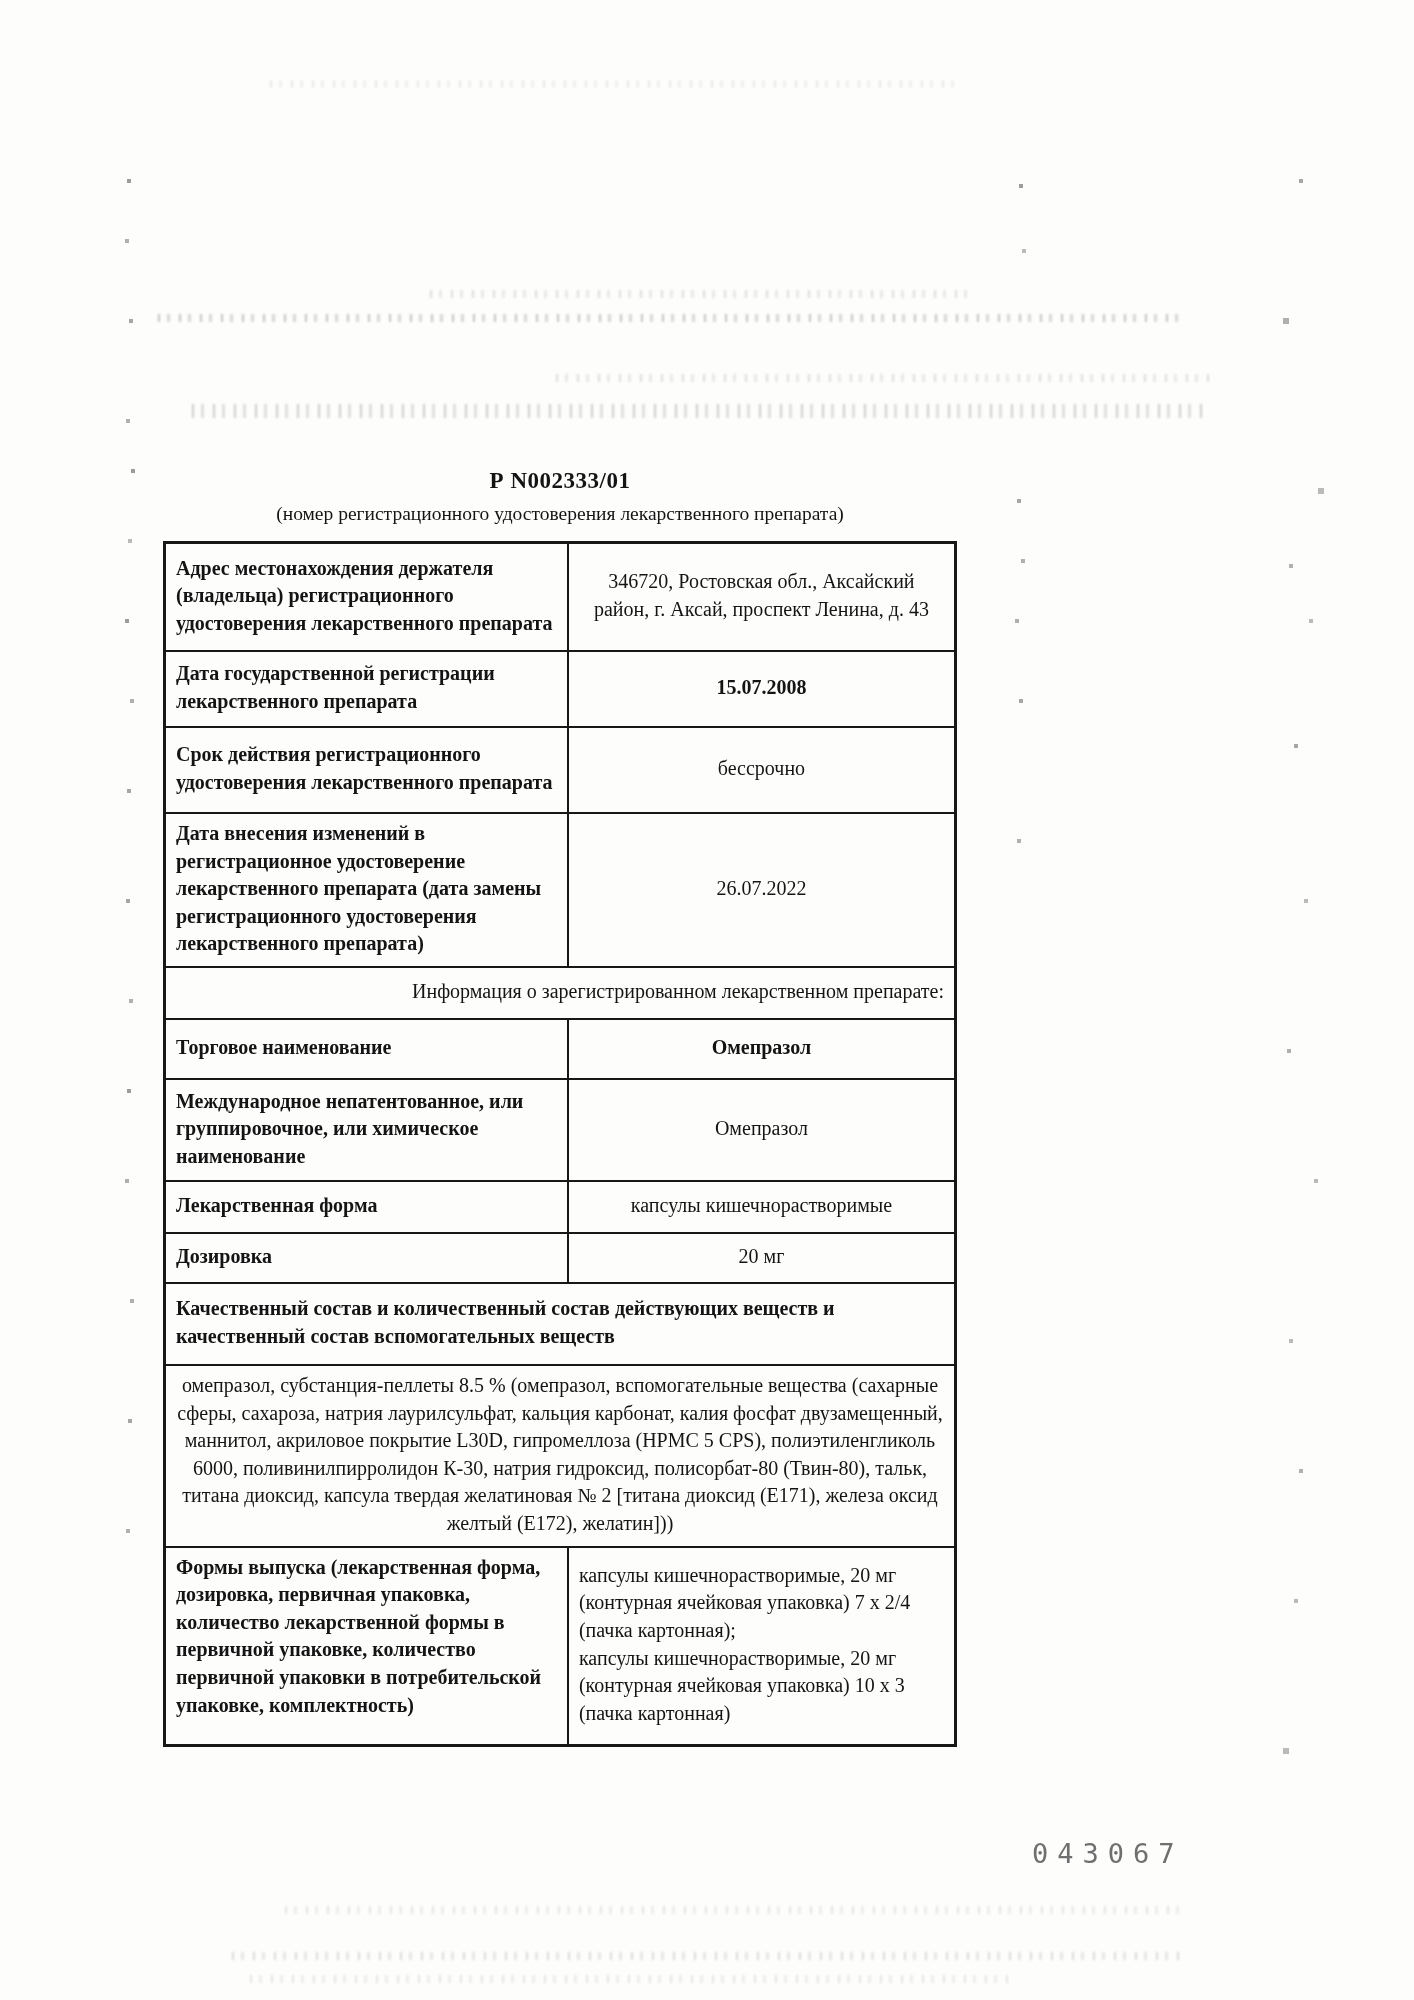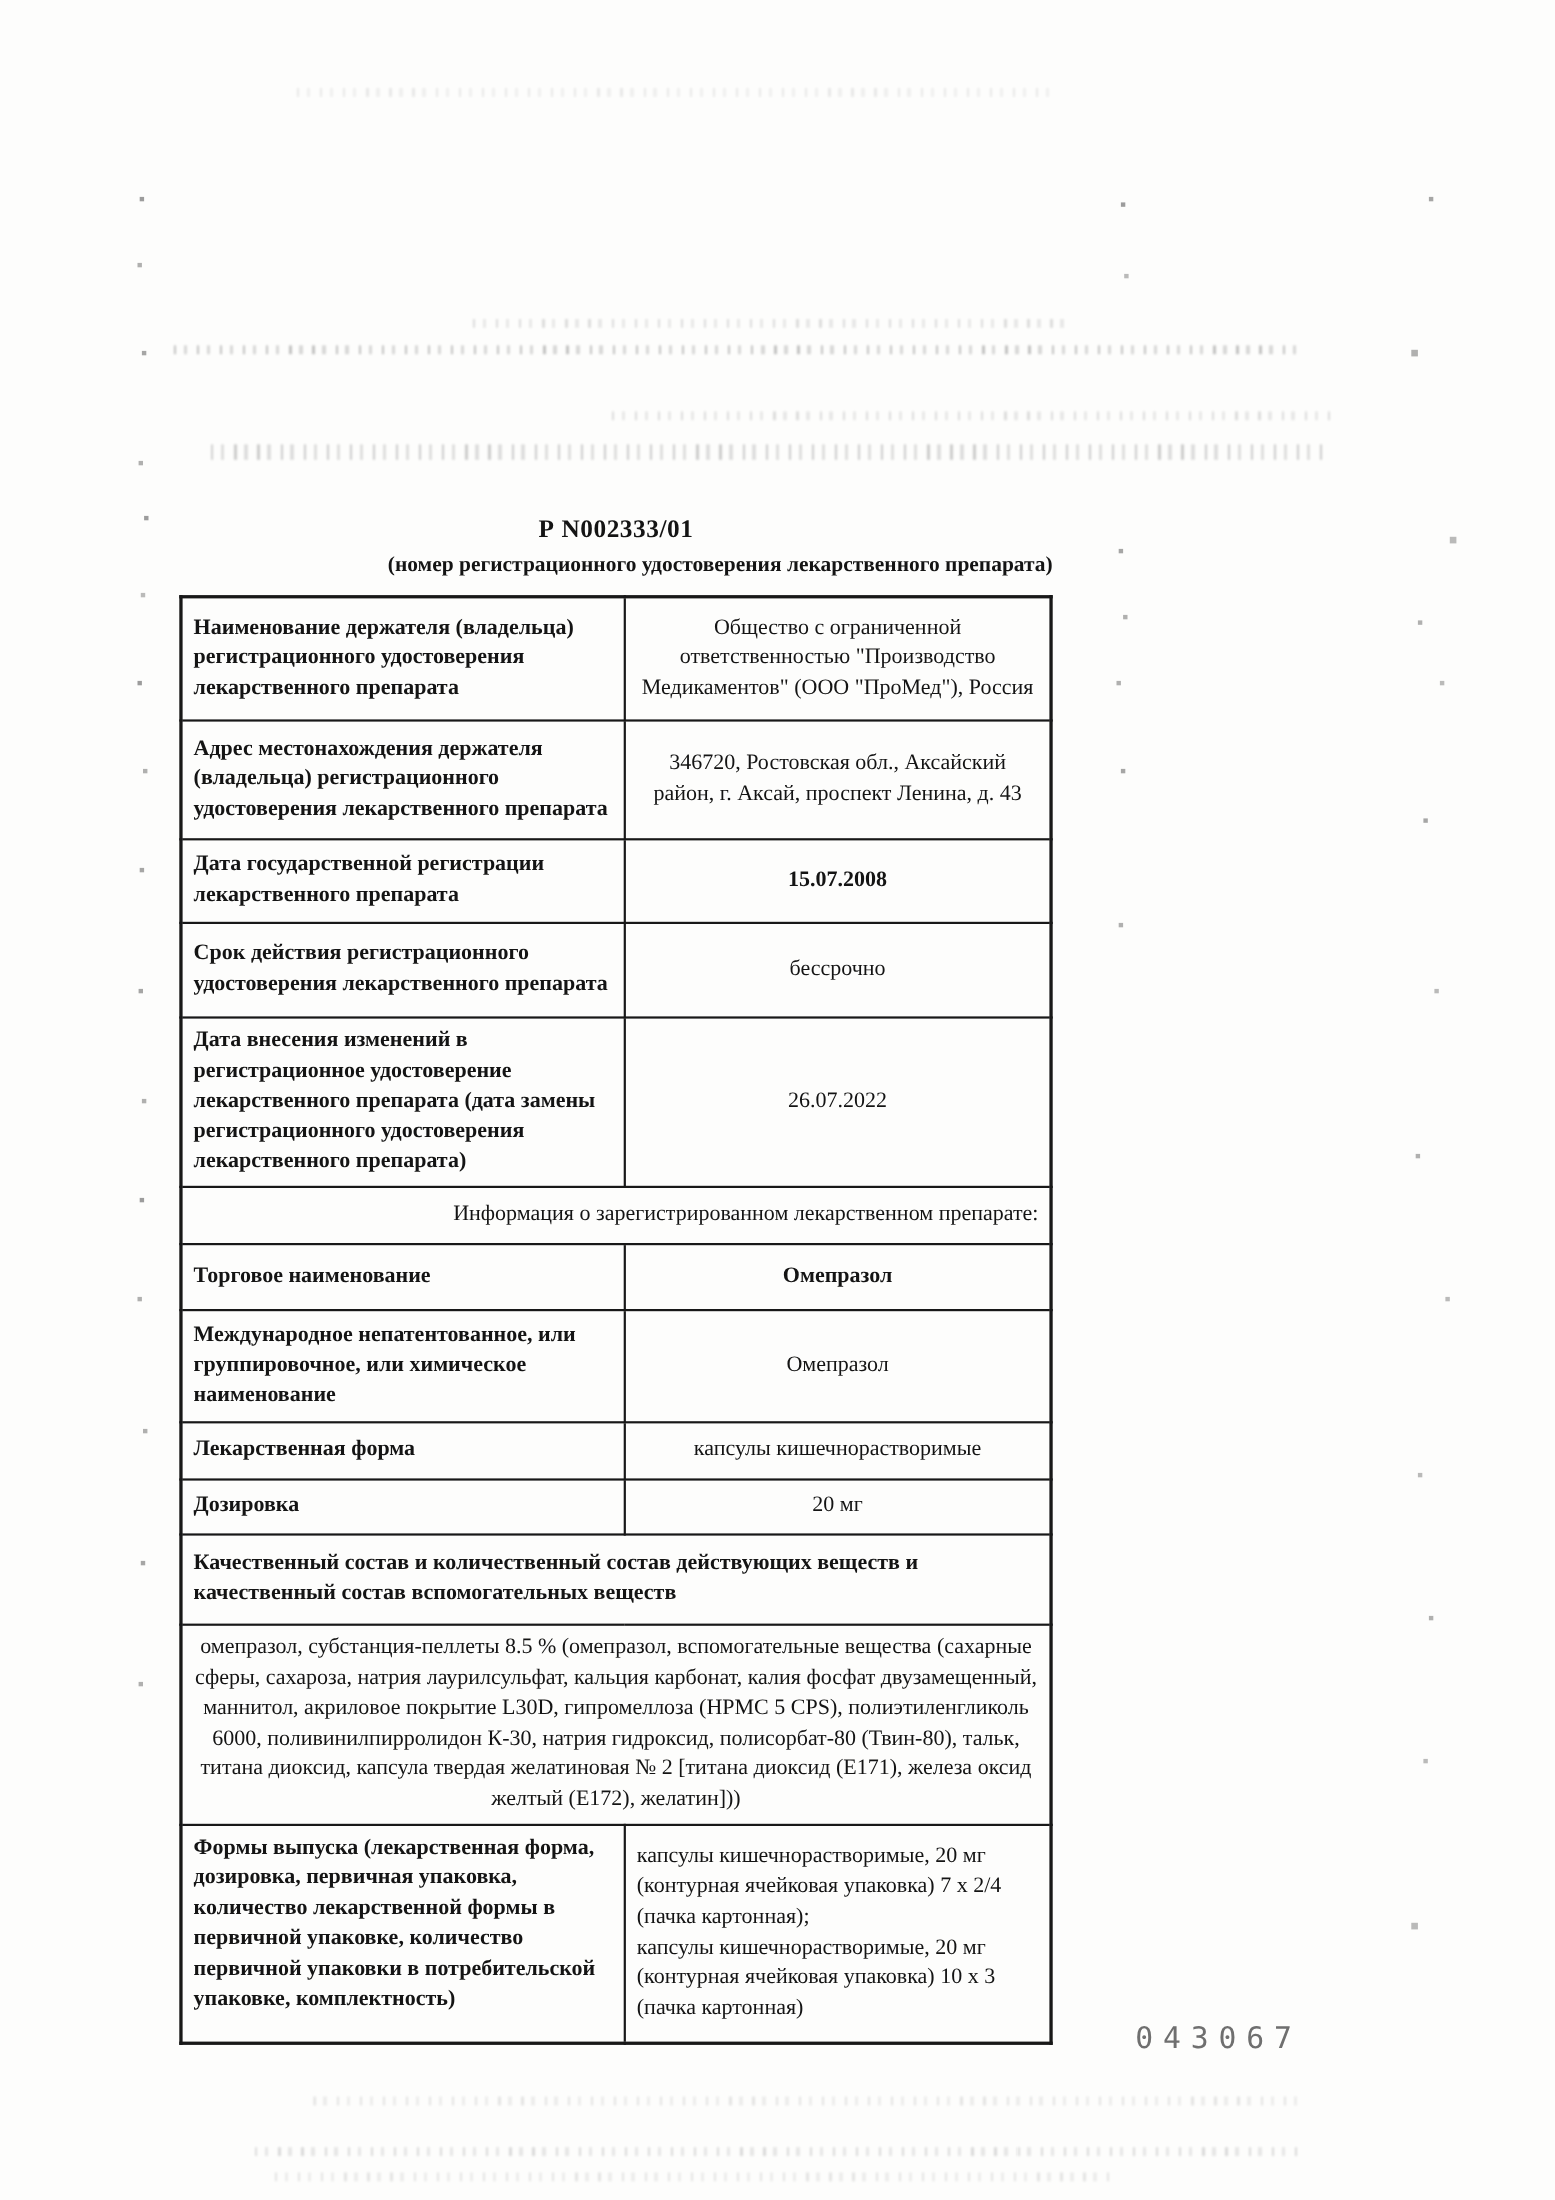--- a/index.html
+++ b/index.html
@@ -10,21 +10,21 @@
     color:#141414;
     overflow:hidden;
   }
   .content{
     position:absolute;left:163px;top:468px;width:794px;
   }
   .doc-title{
     text-align:center;font-weight:bold;font-size:23px;letter-spacing:.5px;
   }
   .doc-subtitle{
-    text-align:right;font-weight:bold;font-size:19.5px;margin-top:9px;
+    text-align:center;font-weight:normal;font-size:19.5px;margin-top:9px;
   }
   table.regtable{
     width:100%;border-collapse:collapse;margin-top:16px;
     border:3px solid #181818;
   }
   table.regtable td{
     border:2.5px solid #181818;
     font-size:20px;line-height:1.38;
     padding:6px 10px 8px 10px;
     vertical-align:middle;
@@ -84,24 +84,20 @@
    1295px 1600px 0 1px rgba(60,60,60,.35), 1285px 1750px 0 2px rgba(60,60,60,.35);">
 </div>
 
 <div class="content">
   <div class="doc-title">Р N002333/01</div>
   <div class="doc-subtitle">(номер регистрационного удостоверения лекарственного препарата)</div>
 
   <table class="regtable">
     <tbody>
       <tr>
-        <td class="lbl" style="height:96px">Наименование держателя (владельца) регистрационного удостоверения лекарственного препарата</td>
-        <td class="val">Общество с ограниченной ответственностью "Производство Медикаментов" (ООО "ПроМед"), Россия</td>
-      </tr>
-      <tr>
         <td class="lbl" style="height:92px">Адрес местонахождения держателя (владельца) регистрационного удостоверения лекарственного препарата</td>
         <td class="val">346720, Ростовская обл., Аксайский район, г. Аксай, проспект Ленина, д. 43</td>
       </tr>
       <tr>
         <td class="lbl" style="height:60px">Дата государственной регистрации лекарственного препарата</td>
         <td class="val val-bold">15.07.2008</td>
       </tr>
       <tr>
         <td class="lbl" style="height:70px">Срок действия регистрационного удостоверения лекарственного препарата</td>
         <td class="val">бессрочно</td>

